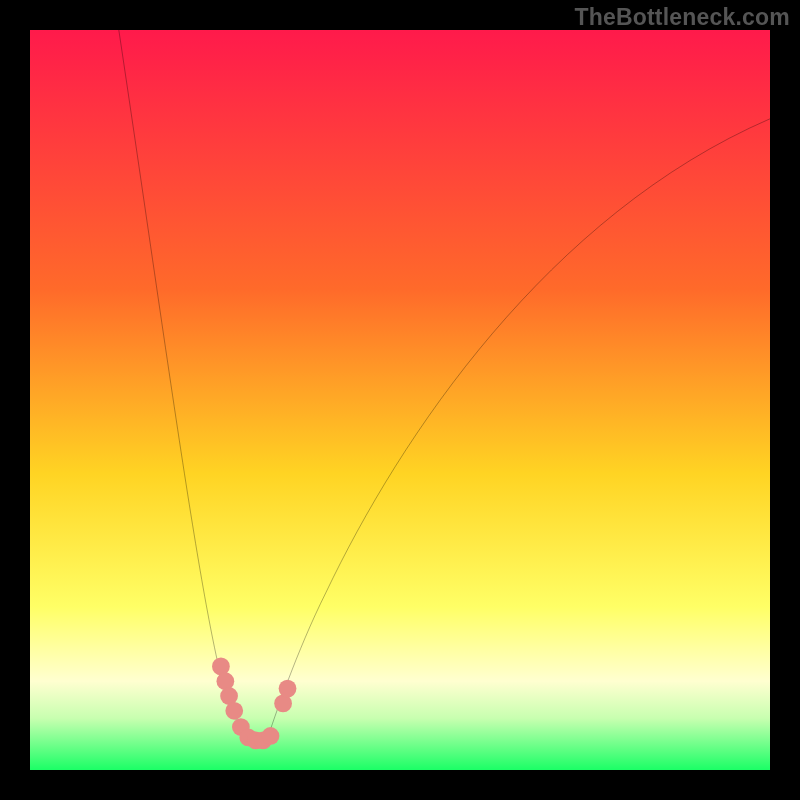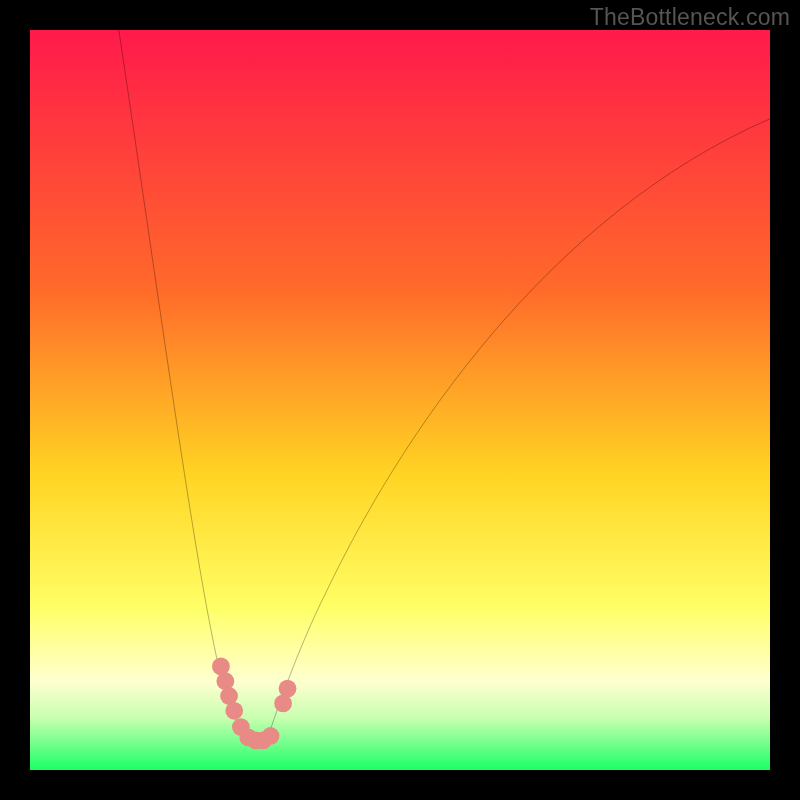--- a/index.html
+++ b/index.html
@@ -29,21 +29,21 @@
     display: block;
     width: 740px;
     height: 740px;
   }
   .watermark {
     position: absolute;
     top: 4px;
     right: 10px;
     color: #555;
     font-size: 23px;
-    font-weight: 400;
+    font-weight: 700;
     letter-spacing: 0.2px;
     user-select: none;
   }
 </style>
 </head>
 <body>
 
 <div class="frame">
 
   <div class="watermark">TheBottleneck.com</div>

